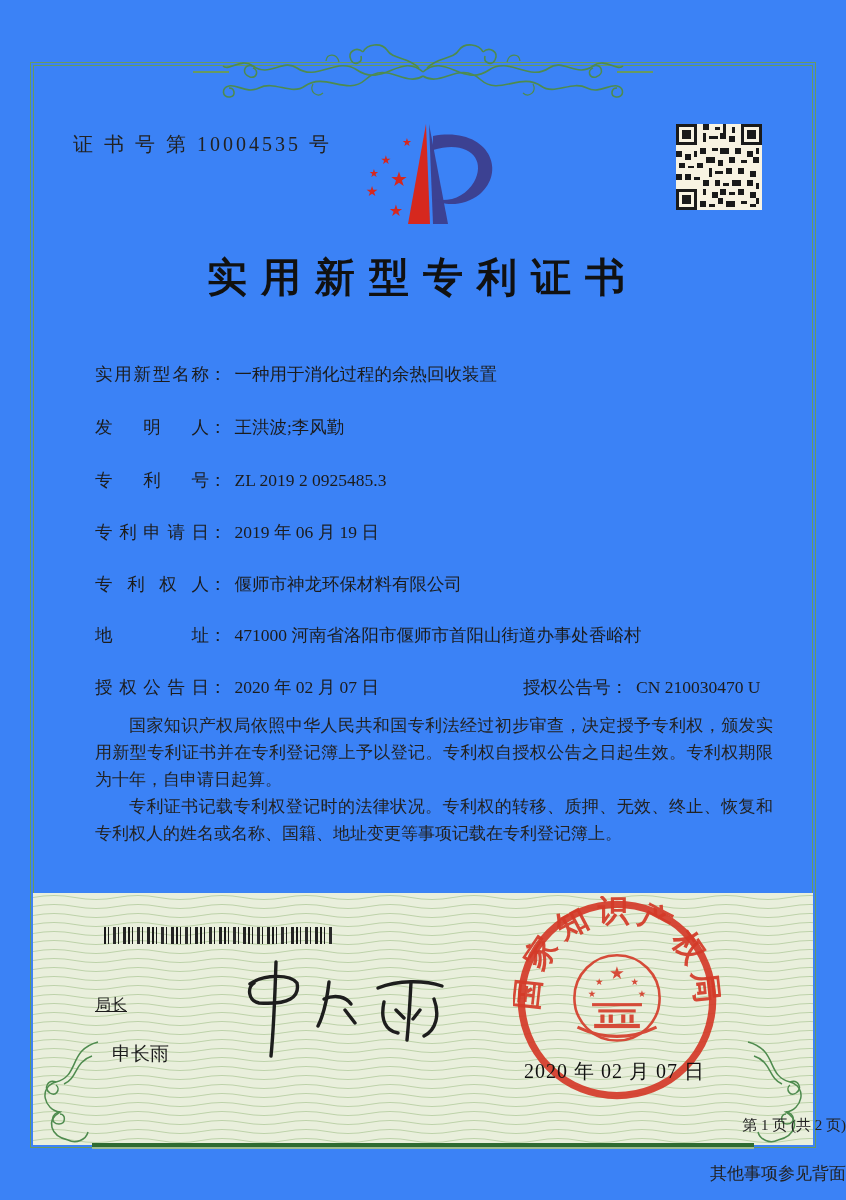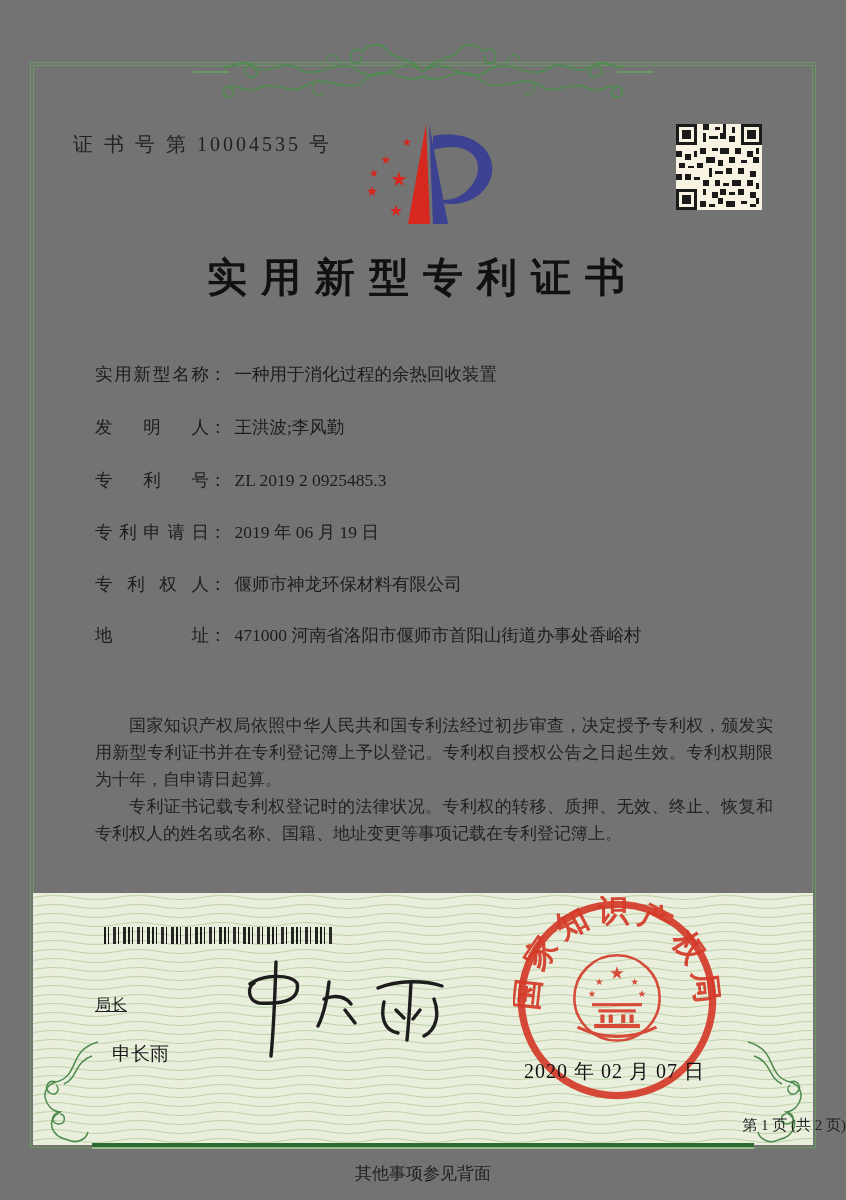--- a/index.html
+++ b/index.html
@@ -1,19 +1,19 @@
 <!DOCTYPE html>
 <html><head>
 <meta charset="utf-8">
 <style>
   * { margin:0; padding:0; box-sizing:border-box; }
   html,body { background:#efe9d6; }
   .page {
     position:relative; width:846px; height:1200px; margin:0 auto;
-    background:#737373; overflow:hidden;
+    background:#3b82f6; overflow:hidden;
     font-family:"Liberation Serif","DejaVu Serif",serif; color:#1c1c1c;
   }
   
   .frame { position:absolute; left:30px; top:62px; width:786px; height:1086px;
            border:1px solid #679a60; }
   .frame-inner { position:absolute; inset:2px; border:1px solid #679a60; }
   
   .wave-band { position:absolute; left:33px; top:893px; width:780px; height:252px;
                background:#e9efdc; }
   .wave-band svg { display:block; width:100%; height:100%; }
@@ -49,21 +49,21 @@
   .director-title { position:absolute; left:95px; top:995px; font-size:16px;
                     font-family:"Liberation Sans","DejaVu Sans",sans-serif;text-decoration:underline; }
   .director-name  { position:absolute; left:112px; top:1033px; font-size:19px;
                     font-family:"Liberation Sans","DejaVu Sans",sans-serif;margin-top:8px; }
   .signature { position:absolute; left:228px; top:952px; width:240px; height:115px; }
   .seal { position:absolute; left:513px; top:896px; width:208px; height:208px; }
   .seal-date { position:absolute; left:524px; top:1058px; font-size:20px;
                letter-spacing:1px; color:#111; }
   .page-num { position:absolute; left:0; top:1116px; width:100%; text-align:right;
               font-size:15px; color:#222; }
-  .back-note { position:absolute; left:0; top:1162px; width:100%; text-align:center;
+  .back-note { position:absolute; left:0; top:1162px; width:100%; text-align:right;
                font-size:17px; color:#222; }
   .ornament-top { position:absolute; left:193px; top:26px; width:460px; height:86px; }
   .corner { position:absolute; width:72px; height:110px; }
   .corner.left  { left:34px;  top:1038px; }
   .corner.right { right:34px; top:1038px; transform:scaleX(-1); }
 </style>
 </head>
 <body>
 
 <div class="page">
@@ -215,20 +215,26 @@
   </div>
   <div class="row" style="top:520px">
     <span class="lbl">专利申请日</span><span class="sep">：</span><span class="val">2019 年 06 月 19 日</span>
   </div>
   <div class="row" style="top:572px">
     <span class="lbl">专利权人</span><span class="sep">：</span><span class="val">偃师市神龙环保材料有限公司</span>
   </div>
   <div class="row" style="top:623px">
     <span class="lbl">地址</span><span class="sep">：</span><span class="val">471000 河南省洛阳市偃师市首阳山街道办事处香峪村</span>
   </div>
+  <div class="row" style="top:675px">
+    <span class="lbl">授权公告日</span><span class="sep">：</span><span class="val">2020 年 02 月 07 日</span>
+    <span class="pair-right">
+      <span class="lbl2">授权公告号</span><span class="sep">：</span><span class="val">CN 210030470 U</span>
+    </span>
+  </div>
 
   <div class="body-text">
     <p>国家知识产权局依照中华人民共和国专利法经过初步审查，决定授予专利权，颁发实用新型专利证书并在专利登记簿上予以登记。专利权自授权公告之日起生效。专利权期限为十年，自申请日起算。</p>
     <p>专利证书记载专利权登记时的法律状况。专利权的转移、质押、无效、终止、恢复和专利权人的姓名或名称、国籍、地址变更等事项记载在专利登记簿上。</p>
   </div>
 
   <div class="barcode"></div>
 
   <div class="director-title">局长</div>
   <div class="director-name">申长雨</div>

